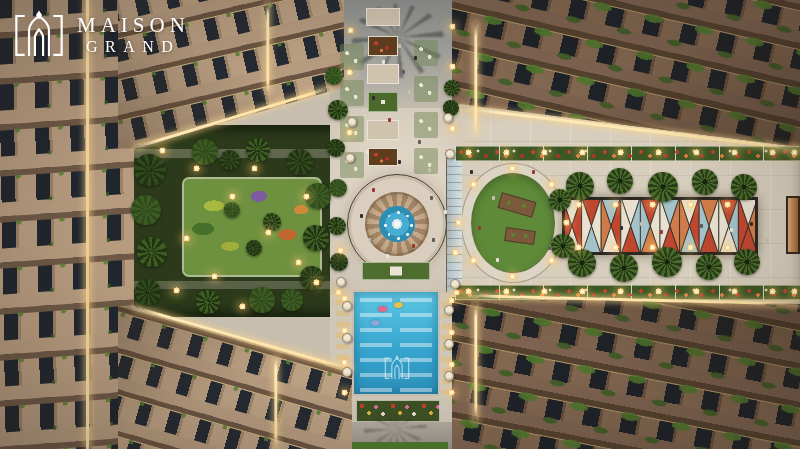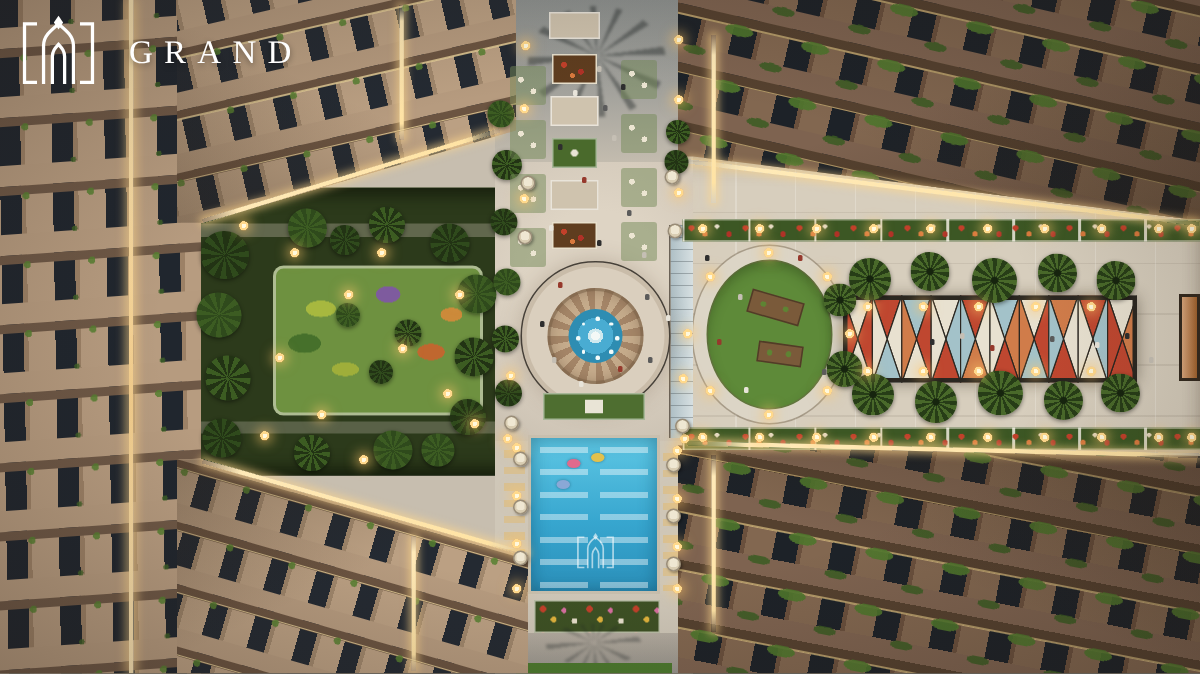--- a/index.html
+++ b/index.html
@@ -155,21 +155,21 @@
     box-shadow:0 0 6px 1.5px rgba(255,215,140,.7);}
 
   
   .vignette{inset:0;z-index:20;pointer-events:none;
     background:radial-gradient(ellipse at 50% 50%, rgba(0,0,0,0) 52%, rgba(35,25,18,.28) 100%);}
   .logo{left:10px;top:6px;z-index:30;display:flex;position:absolute;gap:9px;align-items:center;
     color:#ffffff;text-shadow:0 1px 4px rgba(0,0,0,.4);}
   .logo svg{position:static;}
   .logo-text{position:static;display:flex;flex-direction:column;line-height:1.12;}
   .brand1{position:static;font-size:21px;letter-spacing:5px;font-weight:400;}
-  .brand2{position:static;font-size:22px;letter-spacing:7.5px;padding-left:9px;}
+  .brand2{position:static;font-size:16px;letter-spacing:7.5px;padding-left:9px;}
   .pool-mark{width:30px;height:32px;}
 </style>
 </head>
 <body>
 
 <svg width="0" height="0" style="position:absolute">
   <symbol id="mg-mono" viewBox="0 0 64 64">
     <g fill="none" stroke="currentColor" stroke-width="2.4" stroke-linecap="square">
       <path d="M15,11 h-8 v43 h8"></path>
       <path d="M49,11 h8 v43 h-8"></path>
@@ -286,20 +286,21 @@
   <div class="bldg b-br">
       <div class="f dark-f"></div>
     </div>
 
   <div class="vignette"></div>
   <div class="logo">
     <svg width="58" height="58" viewBox="0 0 64 64">
         <use href="#mg-mono"></use>
       </svg>
     <div class="logo-text">
+      <span class="brand1">MAISON</span>
       <span class="brand2">GRAND</span>
     </div>
   </div>
 <div class="glow" style="left: 468px; top: 152px;"></div>
     <div class="glow" style="left: 468px; top: 291px;"></div>
     <div class="glow" style="left: 506px; top: 152px;"></div>
     <div class="glow" style="left: 506px; top: 291px;"></div>
     <div class="glow" style="left: 544px; top: 152px;"></div>
     <div class="glow" style="left: 544px; top: 291px;"></div>
     <div class="glow" style="left: 582px; top: 152px;"></div>

